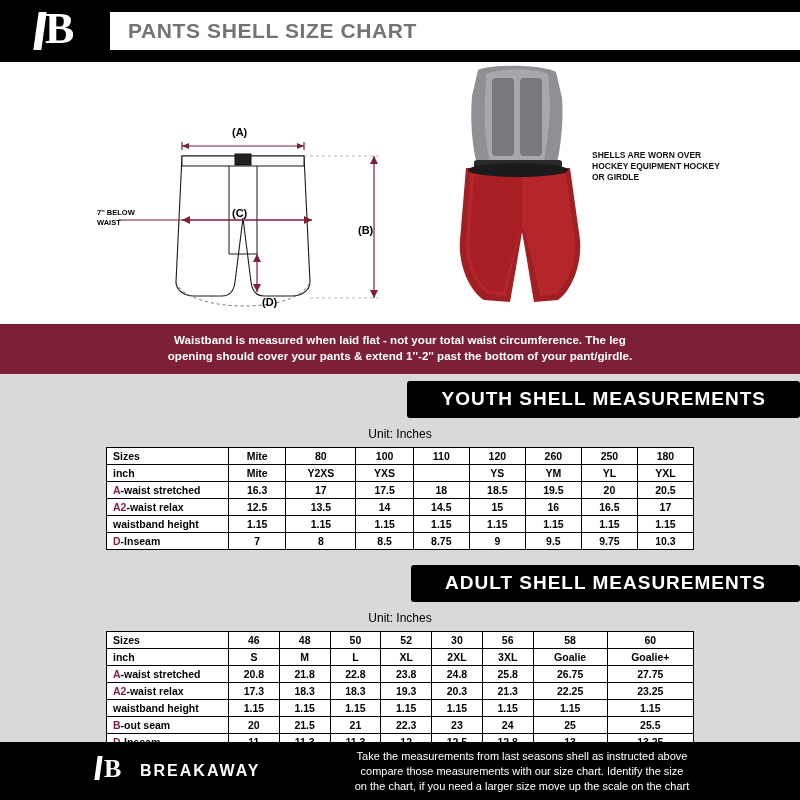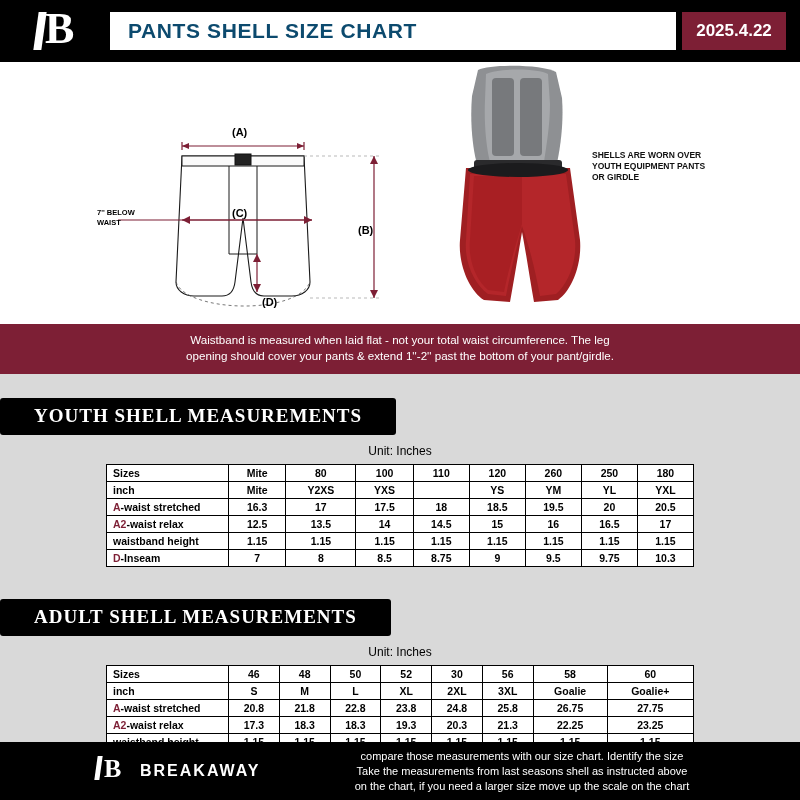--- a/index.html
+++ b/index.html
@@ -25,21 +25,21 @@
   .logo-glyph:before{
     content:""; position:absolute; left:2px; top:3px; width:8px; height:38px;
     background:#ffffff; transform:skewX(-8deg);
   }
   .logo-glyph span{ position:absolute; left:11px; top:-2px; font-size:44px; }
   .title-bar {
     flex:1; background:#ffffff; height:38px; margin-left:2px;
     display:flex; align-items:center; padding-left:18px;
   }
   .title-bar .title {
-    font-size:21px; font-weight:bold; letter-spacing:.6px; color:#0c4a6e;
+    font-size:21px; font-weight:bold; letter-spacing:.6px; color:#737373;
   }
   .date-box {
     width:104px; height:38px; background:#7d1f35; color:#ffffff;
     display:flex; align-items:center; justify-content:center;
     font-size:17px; font-weight:bold; margin-right:14px; margin-left:6px;
   }
 
   
   .diagram {
     position:relative; height:262px; background:#ffffff;
@@ -51,25 +51,25 @@
     position:absolute; left:592px; top:88px; width:128px;
     font-size:8.5px; line-height:11px; font-weight:bold; color:#111;
   }
 
   
   svg { display:block; }
 
   
   .banner {
     background:#7d1f35; color:#ffffff; text-align:center;
-    padding:8px 40px 10px; font-size:11.6px; line-height:16px;
-  }
-
-  
-  .sectionwrap { background:#d9d9d9; padding:24px 0 4px; text-align:left; position:relative;font-family:Liberation Serif, serif; }
+    padding:8px 40px 10px; font-size:11.6px; line-height:16px;font-weight:bold;
+  }
+
+  
+  .sectionwrap { background:#d9d9d9; padding:7px 0 4px; text-align:right; position:relative; }
   .section-title {
     display:inline-block; background:#000000; color:#ffffff;
     font-size:19px; font-weight:bold; letter-spacing:1px;
     padding:7px 34px 8px; border-radius:3px;
   }
   .unit { text-align:center; font-size:12px; padding:5px 0 6px; background:#d9d9d9; }
 
   
   .tablewrap { background:#d9d9d9; padding:0 106px 8px; }
   table { width:100%; border-collapse:collapse; background:#ffffff; }
@@ -110,21 +110,20 @@
 
   <div class="header">
     <div class="logo-box">
       <div class="logo-glyph">
         <span>B</span>
       </div>
     </div>
     <div class="title-bar">
       <div class="title">PANTS SHELL SIZE CHART</div>
     </div>
-    <div class="date-box">2025.4.22</div>
   </div>
 
   <div class="diagram">
 
     <div class="dwg">
       <svg width="360" height="250" viewBox="0 0 360 250">
 
         <g stroke="#7d1f35" stroke-width="1.2" fill="none">
           <line x1="86" y1="82" x2="86" y2="74"></line>
           <line x1="86" y1="78" x2="208" y2="78"></line>
@@ -205,21 +204,21 @@
                  L54,236 C38,226 28,198 30,176 Z" fill="#9f1f22"></path>
         <path d="M40,110 L136,110 L145,176 C147,198 138,220 126,230
                  L110,232 C106,210 100,184 92,162 C86,186 80,210 76,232
                  L58,230 C44,220 34,198 36,176 Z" fill="#b4262a"></path>
         <path d="M44,112 L92,112 L92,160 C84,186 78,208 74,228 L58,226
                  C46,216 38,196 40,176 Z" fill="#a81f23"></path>
         <ellipse cx="88" cy="106" rx="50" ry="7" fill="#1b1b1d"></ellipse>
       </svg>
     </div>
 
-    <div class="note">SHELLS ARE WORN OVER YOUTH EQUIPMENT PANTS OR GIRDLE</div>
+    <div class="note">SHELLS ARE WORN OVER HOCKEY EQUIPMENT HOCKEY OR GIRDLE</div>
   </div>
 
   <div class="banner">
     <div>Waistband is measured when laid flat - not your total waist circumference. The leg</div>
     <div>opening should cover your pants &amp; extend 1''-2'' past the bottom of your pant/girdle.</div>
   </div>
 
   <div class="sectionwrap">
     <div class="section-title">YOUTH SHELL MEASUREMENTS</div>
   </div>
@@ -384,19 +383,19 @@
         </tbody>
     </table>
   </div>
 
   <div class="footer">
     <div class="footer-logo">
       <div class="fg">B</div>
       <div class="fname">BREAKAWAY</div>
     </div>
     <div class="footer-text">
+      <div>Take the measurements from last seasons shell as instructed above</div>
       <div>compare those measurements  with our size chart. Identify the size</div>
-      <div>Take the measurements from last seasons shell as instructed above</div>
       <div>on the chart, if you need a larger size move up the scale on the chart</div>
     </div>
   </div>
 
 </div>
 
 </body></html>

